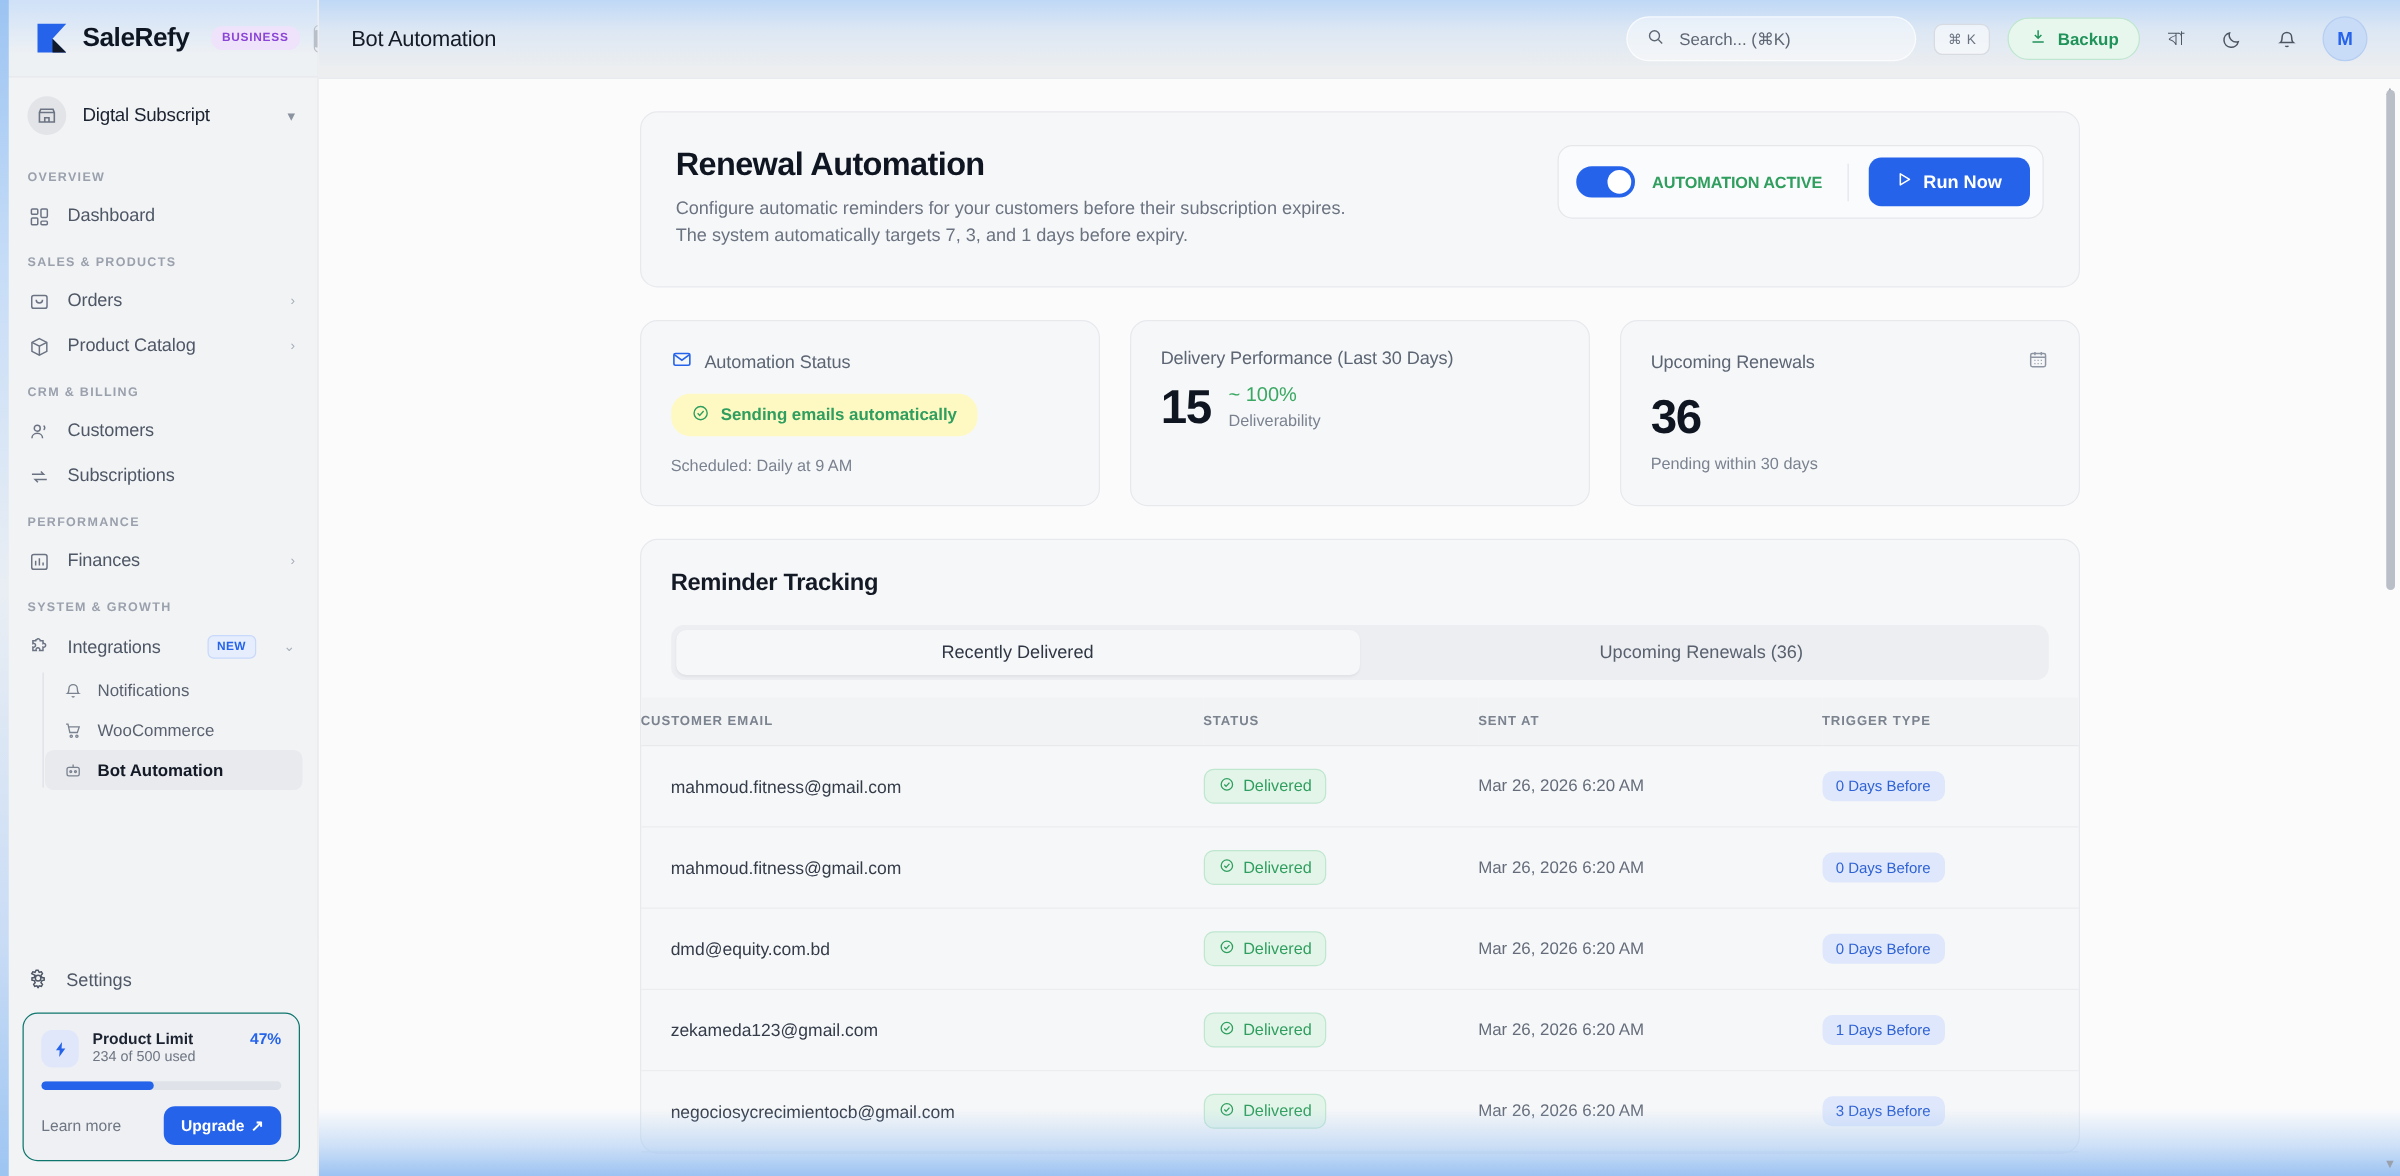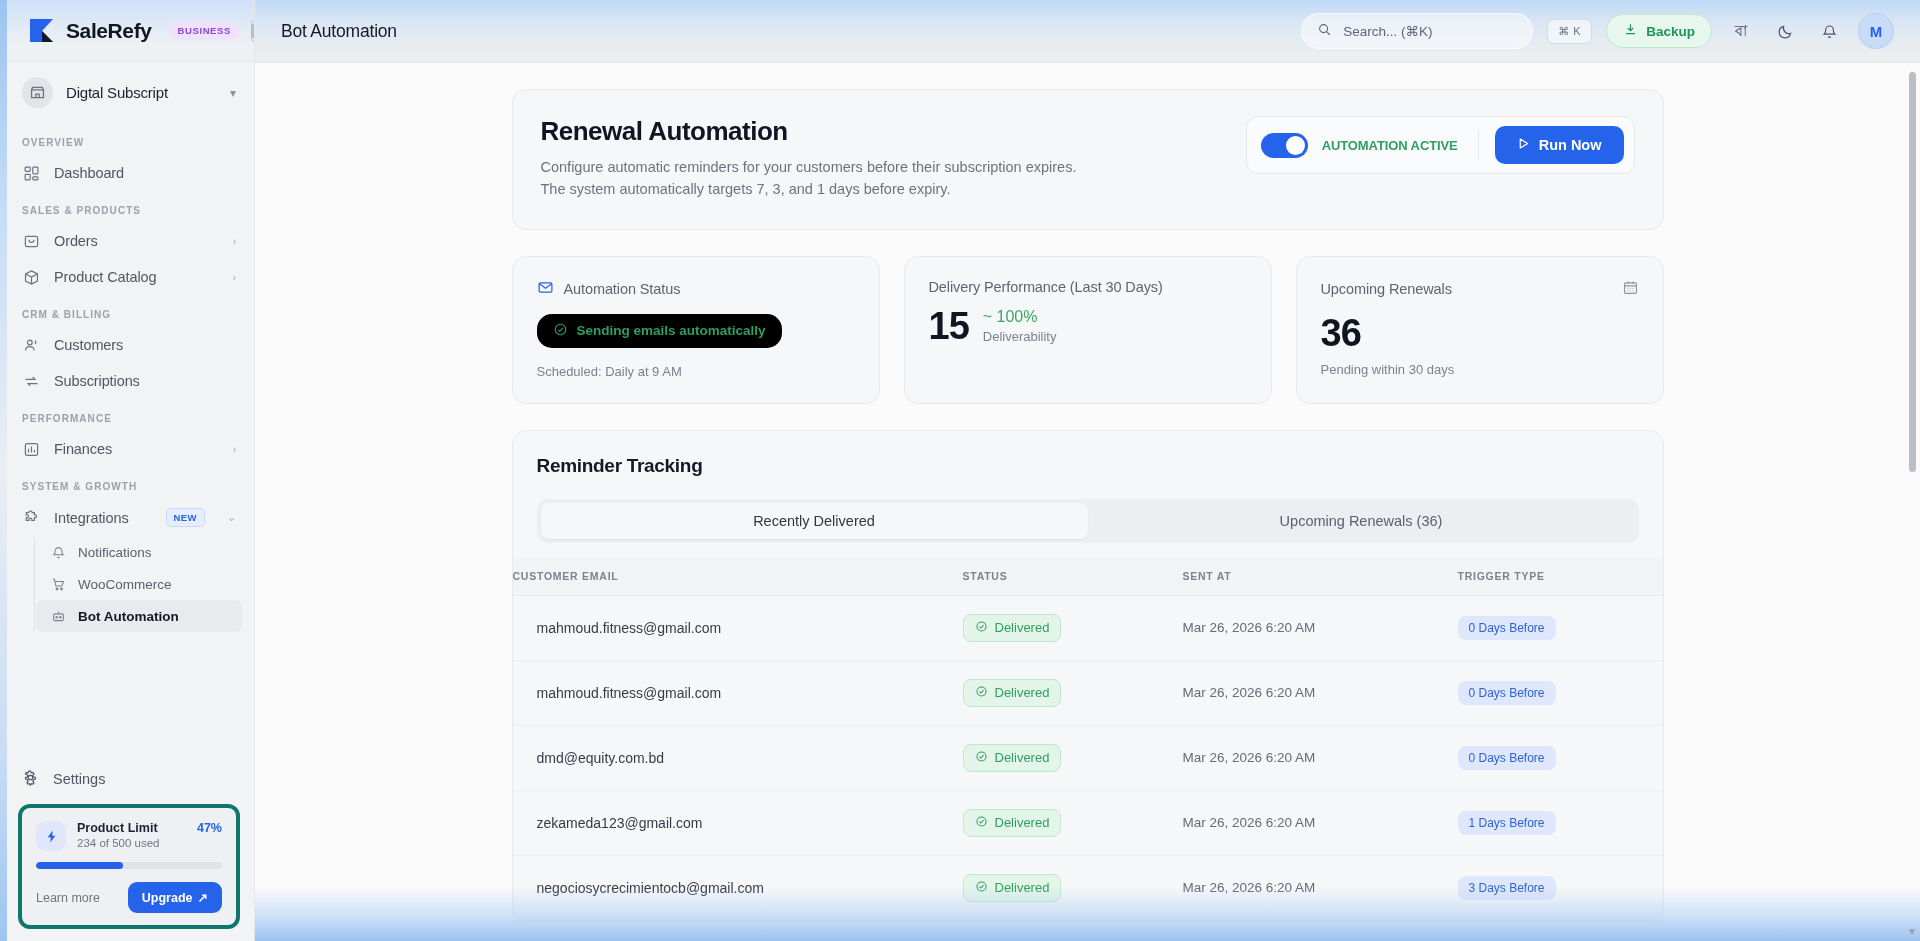--- a/index.html
+++ b/index.html
@@ -100,21 +100,21 @@
   }
 
   .sb-bottom { padding: 0 0 12px 0; }
   .settings-row {
     display:flex; align-items:center; gap:14px;
     padding: 11px 18px 11px 22px; cursor:pointer;
     font-size: 14.5px; color:#4e5765;
   }
   .limit-card {
     margin: 4px 14px 0 18px;
-    background: #eff0f3; border: 4px solid #0f766e;
+    background: #eff0f3; border: 1px solid #0f766e;
     border-radius: 12px; padding: 13px 14px 12px 14px;
   }
   .limit-top { display:flex; align-items:flex-start; gap:11px; }
   .limit-ico {
     width: 30px;height:30px;border-radius:9px;background:#e0e7fb;
     display:flex;align-items:center;justify-content:center;color:#2563eb;flex:0 0 30px;
   }
   .limit-title { font-size: 12.5px; font-weight: 700; color:#1b2230; }
   .limit-sub { font-size: 11.5px; color:#6d7embed; color:#6e7683; margin-top:2px;}
   .limit-pct { margin-left:auto; font-size: 12.5px; font-weight:700; color:#2563eb; }
@@ -208,21 +208,21 @@
   }
 
   
   .stats { display:flex; gap: 24px; margin-top: 26px; }
   .stat { flex:1 1 0; padding: 22px 24px 24px 24px; min-height: 148px; }
   .stat-head { display:flex; align-items:center; gap:10px; }
   .stat-title { font-size: 14.5px; color:#5c6personally; color:#5d6personally; color:#5c6573; letter-spacing:-0.1px;}
   .stat-cal { margin-left:auto; color:#8e96a3; }
   .pill-green {
     display:inline-flex; align-items:center; gap:9px;
-    background:#000000; color:#2f9e5e; border-radius:15px;
+    background:#fef9c3; color:#2f9e5e; border-radius:15px;
     font-size:13.5px; font-weight:600; padding:8px 16px; margin-top:14px;
   }
   .stat-note { font-size: 13px; color:#7a8290; margin-top:16px; }
   .stat-big-row { display:flex; align-items:center; gap:14px; margin-top:12px; }
   .stat-big { font-size: 38px; font-weight:700; color:#0f1622; letter-spacing:-1px; line-height:1; }
   .stat-green { font-size: 16px; color:#3aa863; font-weight:500; }
   .stat-small { font-size: 13px; color:#7a8290; margin-top:3px; }
 
   
   .tracking { margin-top: 26px; padding: 24px 0 0 0; }

